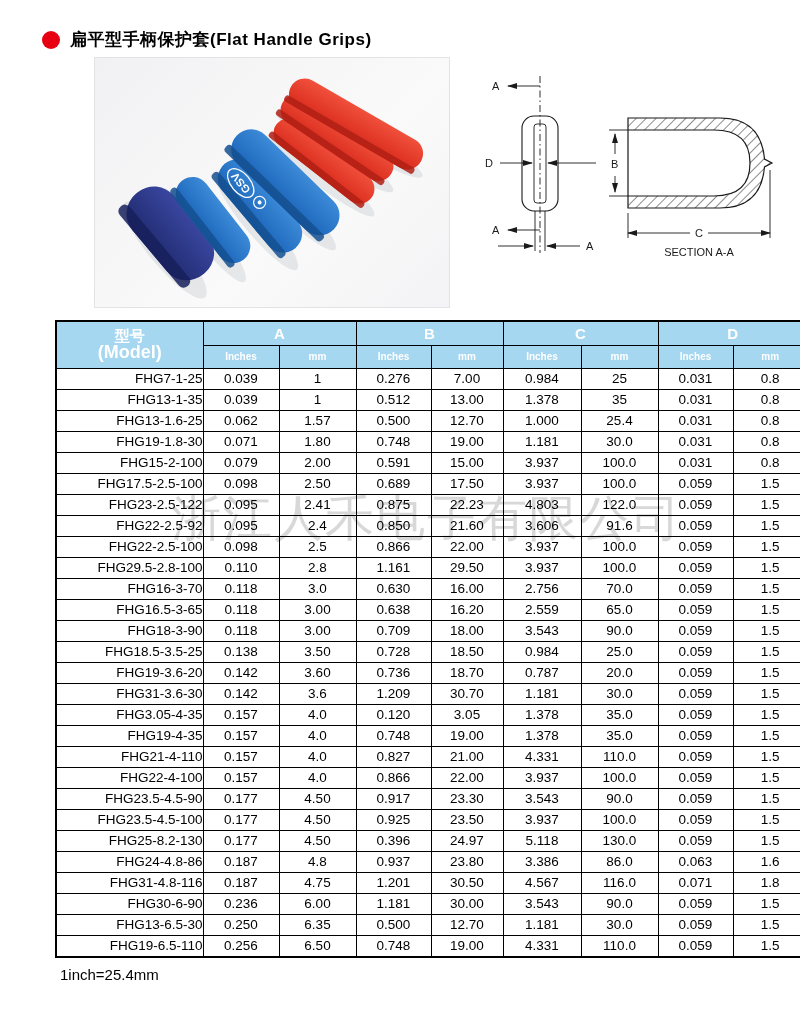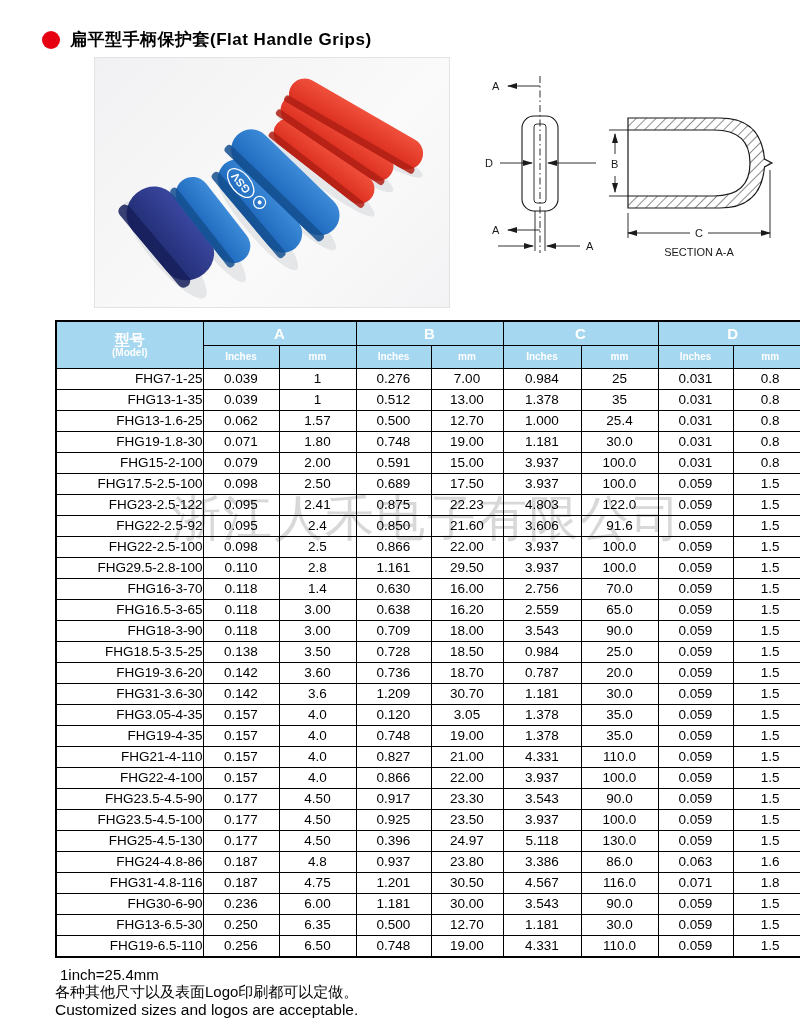--- a/index.html
+++ b/index.html
@@ -32,21 +32,21 @@
     font-size:49px; letter-spacing:2px; color:#d2d2d2; opacity:.85;
     white-space:nowrap; font-weight:400; pointer-events:none;
   }
   
   .table-wrap{position:absolute; left:25px; top:320px; width:752px; z-index:1;}
   table.spec{border-collapse:collapse; width:752px; table-layout:fixed; background:transparent;}
   table.spec th, table.spec td{border:1px solid #000; padding:0; line-height:1.05;}
   table.spec{border:2px solid #000;}
   thead th{background:var(--header-blue,#a6d7f0); color:#fff; font-weight:700;}
   th.model-h{font-size:15px;}
-  th.model-h .l2{font-size:10px;}
+  th.model-h .l2{font-size:18px;}
   th.group-h{font-size:15px; height:23px;}
   th.sub-h{font-size:10px; height:22px;}
   tbody td{height:20px; font-size:13.5px; text-align:center; background:transparent;}
   tbody td.model{text-align:right; padding-left:4px; font-size:13.5px;}
   
   .note1{position:absolute; left:30px; top:966px; font-size:15px;}
   .note2{position:absolute; left:25px; top:983px; font-size:15px;}
   .note3{position:absolute; left:25px; top:1001px; font-size:15.5px;}
 </style>
 </head>
@@ -319,21 +319,21 @@
             <td>1.161</td>
             <td>29.50</td>
             <td>3.937</td>
             <td>100.0</td>
             <td>0.059</td>
             <td>1.5</td>
           </tr>
           <tr>
             <td class="model">FHG16-3-70</td>
             <td>0.118</td>
-            <td>1.4</td>
+            <td>3.0</td>
             <td>0.630</td>
             <td>16.00</td>
             <td>2.756</td>
             <td>70.0</td>
             <td>0.059</td>
             <td>1.5</td>
           </tr>
           <tr>
             <td class="model">FHG16.5-3-65</td>
             <td>0.118</td>
@@ -449,21 +449,21 @@
             <td>0.177</td>
             <td>4.50</td>
             <td>0.925</td>
             <td>23.50</td>
             <td>3.937</td>
             <td>100.0</td>
             <td>0.059</td>
             <td>1.5</td>
           </tr>
           <tr>
-            <td class="model">FHG25-4.5-130</td>
+            <td class="model">FHG25-8.2-130</td>
             <td>0.177</td>
             <td>4.50</td>
             <td>0.396</td>
             <td>24.97</td>
             <td>5.118</td>
             <td>130.0</td>
             <td>0.059</td>
             <td>1.5</td>
           </tr>
           <tr>
@@ -519,16 +519,14 @@
             <td>4.331</td>
             <td>110.0</td>
             <td>0.059</td>
             <td>1.5</td>
           </tr>
         </tbody>
     </table>
   </div>
 
   <div class="note1">1inch=25.4mm</div>
-  <div class="note2">各种其他尺寸以及表面Logo印刷都可以定做。</div>
-  <div class="note3">Customized sizes and logos are acceptable.</div>
 
 </div>
 
 </body></html>

